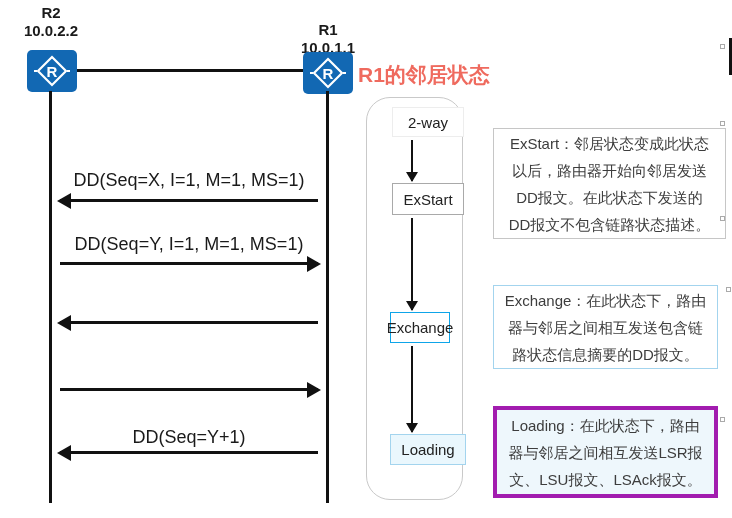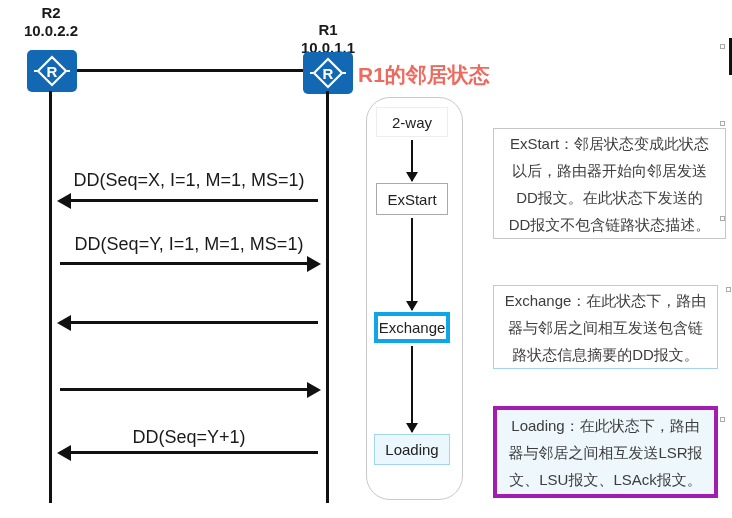--- a/index.html
+++ b/index.html
@@ -23,24 +23,24 @@
         border:8px solid transparent; border-left:0; border-right:14px solid #111; }
   .harrow.right::after { content:""; position:absolute; right:-3px; top:-6.5px;
         border:8px solid transparent; border-right:0; border-left:14px solid #111; }
 
   
   .sm-title { position:absolute; left:358px; top:61px; width:140px;
               font-size:21px; font-weight:bold; color:#ef6a5e; }
   .sm-frame { position:absolute; left:366px; top:97px; width:97px; height:403px;
               border:1.5px solid #c9c9c9; border-radius:24px; background:#fff; }
   .state { position:absolute; text-align:center; font-size:15px; color:#222;
-           background:#fff; display:flex; align-items:center; justify-content:center; }
+           background:#fff; display:flex; align-items:center; justify-content:center;margin-left:16px; }
   .state.s1 { left:376px; top:107px; width:72px; height:30px; border:1px solid #ededed; }
   .state.s2 { left:376px; top:183px; width:72px; height:32px; border:1px solid #a9a9a9; }
-  .state.s3 { left:374px; top:312px; width:76px; height:31px; border:4px solid #0ea5e9; }
+  .state.s3 { left:374px; top:312px; width:60px; height:31px; border:1px solid #0ea5e9; }
   .state.s4 { left:374px; top:434px; width:76px; height:31px; border:1px solid #a3d4ee; background:#eaf7fd; }
   .varrow { position:absolute; left:411px; width:2px; background:#111; }
   .varrow::after { content:""; position:absolute; bottom:-1px; left:-5px;
         border:6px solid transparent; border-bottom:0; border-top:10px solid #111; }
   .varrow.a1 { top:140px; height:41px; }
   .varrow.a2 { top:218px; height:92px; }
   .varrow.a3 { top:346px; height:86px; }
 
   
   .note { position:absolute; left:493px; display:flex; align-items:center; justify-content:center;

